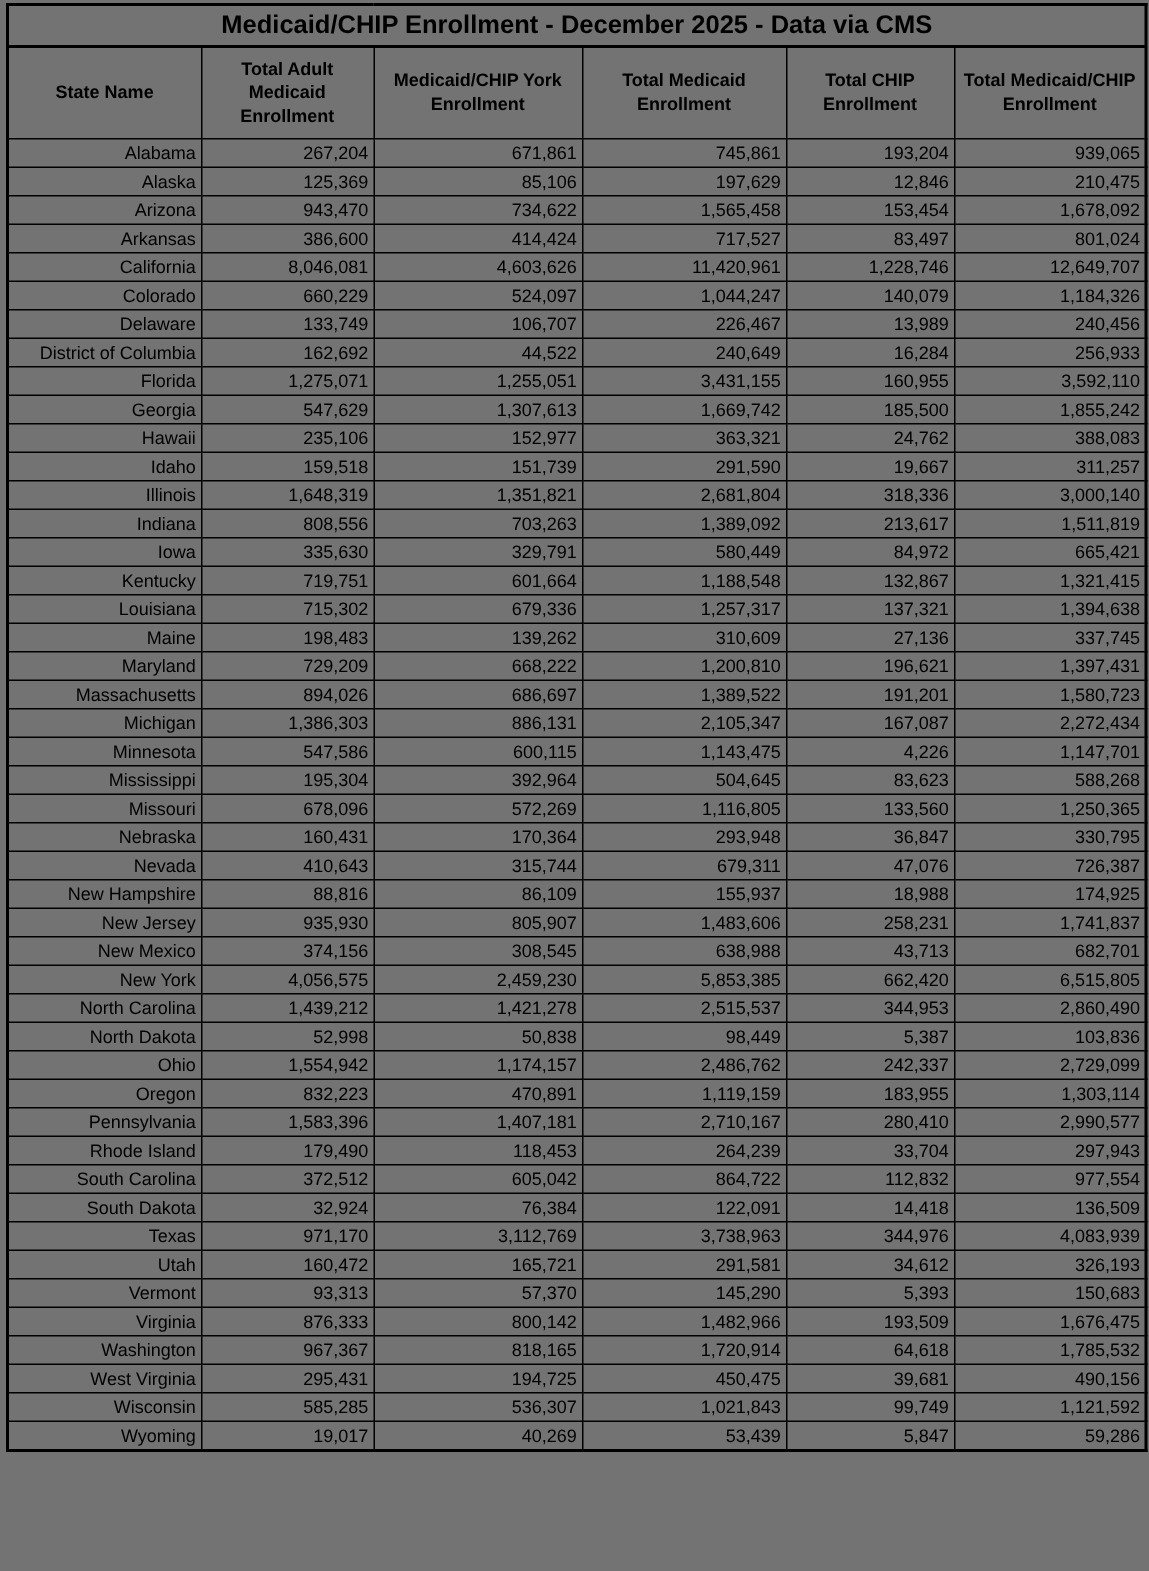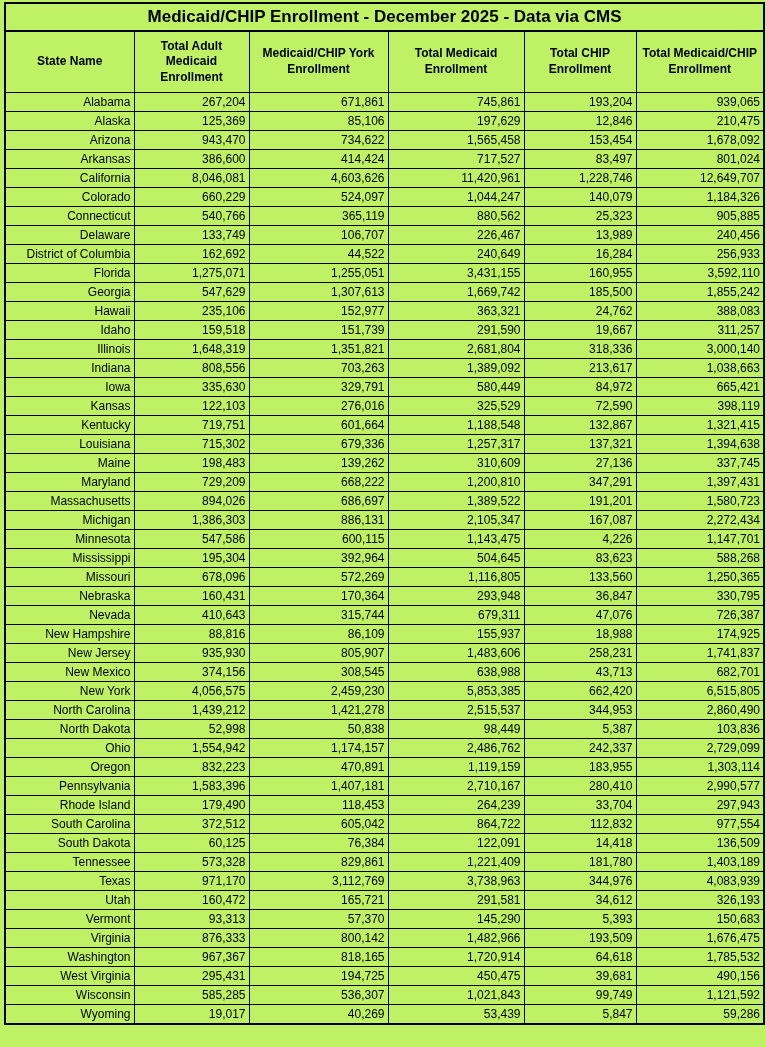--- a/index.html
+++ b/index.html
@@ -1,17 +1,17 @@
 <!DOCTYPE html>
 <html><head>
 <meta charset="utf-8">
 <style>
   html,body{margin:0;padding:0;background:#ffffff;}
   body{width:766px;height:1047px;font-family:"Liberation Sans",sans-serif;color:#000;}
-  .sheet{width:766px;height:1047px;background:#bef264;box-sizing:border-box;padding-top:2px;}
+  .sheet{width:766px;height:1047px;background:#737373;box-sizing:border-box;padding-top:2px;}
   table{border-collapse:collapse;table-layout:fixed;width:759px;margin-left:4px;}
   .main-table{border:2px solid #000;}
   .c0{width:129px}.c1{width:115px}.c2{width:139px}.c3{width:136px}.c4{width:112px}.c5{width:128px}
   .title-cell{
     border:1px solid #000;border-bottom:2px solid #000;
     font-weight:bold;font-size:17px;text-align:center;height:24px;
     white-space:nowrap;overflow:hidden;
   }
   .main-table th{
     border:1px solid #000;font-weight:bold;font-size:12px;text-align:center;
@@ -93,28 +93,20 @@
         </tr>
         <tr>
           <td class="state">Colorado</td>
           <td class="num">660,229</td>
           <td class="num">524,097</td>
           <td class="num">1,044,247</td>
           <td class="num">140,079</td>
           <td class="num">1,184,326</td>
         </tr>
         <tr>
-          <td class="state">Connecticut</td>
-          <td class="num">540,766</td>
-          <td class="num">365,119</td>
-          <td class="num">880,562</td>
-          <td class="num">25,323</td>
-          <td class="num">905,885</td>
-        </tr>
-        <tr>
           <td class="state">Delaware</td>
           <td class="num">133,749</td>
           <td class="num">106,707</td>
           <td class="num">226,467</td>
           <td class="num">13,989</td>
           <td class="num">240,456</td>
         </tr>
         <tr>
           <td class="state">District of Columbia</td>
           <td class="num">162,692</td>
@@ -162,39 +154,31 @@
           <td class="num">2,681,804</td>
           <td class="num">318,336</td>
           <td class="num">3,000,140</td>
         </tr>
         <tr>
           <td class="state">Indiana</td>
           <td class="num">808,556</td>
           <td class="num">703,263</td>
           <td class="num">1,389,092</td>
           <td class="num">213,617</td>
-          <td class="num">1,038,663</td>
+          <td class="num">1,511,819</td>
         </tr>
         <tr>
           <td class="state">Iowa</td>
           <td class="num">335,630</td>
           <td class="num">329,791</td>
           <td class="num">580,449</td>
           <td class="num">84,972</td>
           <td class="num">665,421</td>
         </tr>
         <tr>
-          <td class="state">Kansas</td>
-          <td class="num">122,103</td>
-          <td class="num">276,016</td>
-          <td class="num">325,529</td>
-          <td class="num">72,590</td>
-          <td class="num">398,119</td>
-        </tr>
-        <tr>
           <td class="state">Kentucky</td>
           <td class="num">719,751</td>
           <td class="num">601,664</td>
           <td class="num">1,188,548</td>
           <td class="num">132,867</td>
           <td class="num">1,321,415</td>
         </tr>
         <tr>
           <td class="state">Louisiana</td>
           <td class="num">715,302</td>
@@ -209,21 +193,21 @@
           <td class="num">139,262</td>
           <td class="num">310,609</td>
           <td class="num">27,136</td>
           <td class="num">337,745</td>
         </tr>
         <tr>
           <td class="state">Maryland</td>
           <td class="num">729,209</td>
           <td class="num">668,222</td>
           <td class="num">1,200,810</td>
-          <td class="num">347,291</td>
+          <td class="num">196,621</td>
           <td class="num">1,397,431</td>
         </tr>
         <tr>
           <td class="state">Massachusetts</td>
           <td class="num">894,026</td>
           <td class="num">686,697</td>
           <td class="num">1,389,522</td>
           <td class="num">191,201</td>
           <td class="num">1,580,723</td>
         </tr>
@@ -358,33 +342,25 @@
         <tr>
           <td class="state">South Carolina</td>
           <td class="num">372,512</td>
           <td class="num">605,042</td>
           <td class="num">864,722</td>
           <td class="num">112,832</td>
           <td class="num">977,554</td>
         </tr>
         <tr>
           <td class="state">South Dakota</td>
-          <td class="num">60,125</td>
+          <td class="num">32,924</td>
           <td class="num">76,384</td>
           <td class="num">122,091</td>
           <td class="num">14,418</td>
           <td class="num">136,509</td>
-        </tr>
-        <tr>
-          <td class="state">Tennessee</td>
-          <td class="num">573,328</td>
-          <td class="num">829,861</td>
-          <td class="num">1,221,409</td>
-          <td class="num">181,780</td>
-          <td class="num">1,403,189</td>
         </tr>
         <tr>
           <td class="state">Texas</td>
           <td class="num">971,170</td>
           <td class="num">3,112,769</td>
           <td class="num">3,738,963</td>
           <td class="num">344,976</td>
           <td class="num">4,083,939</td>
         </tr>
         <tr>

